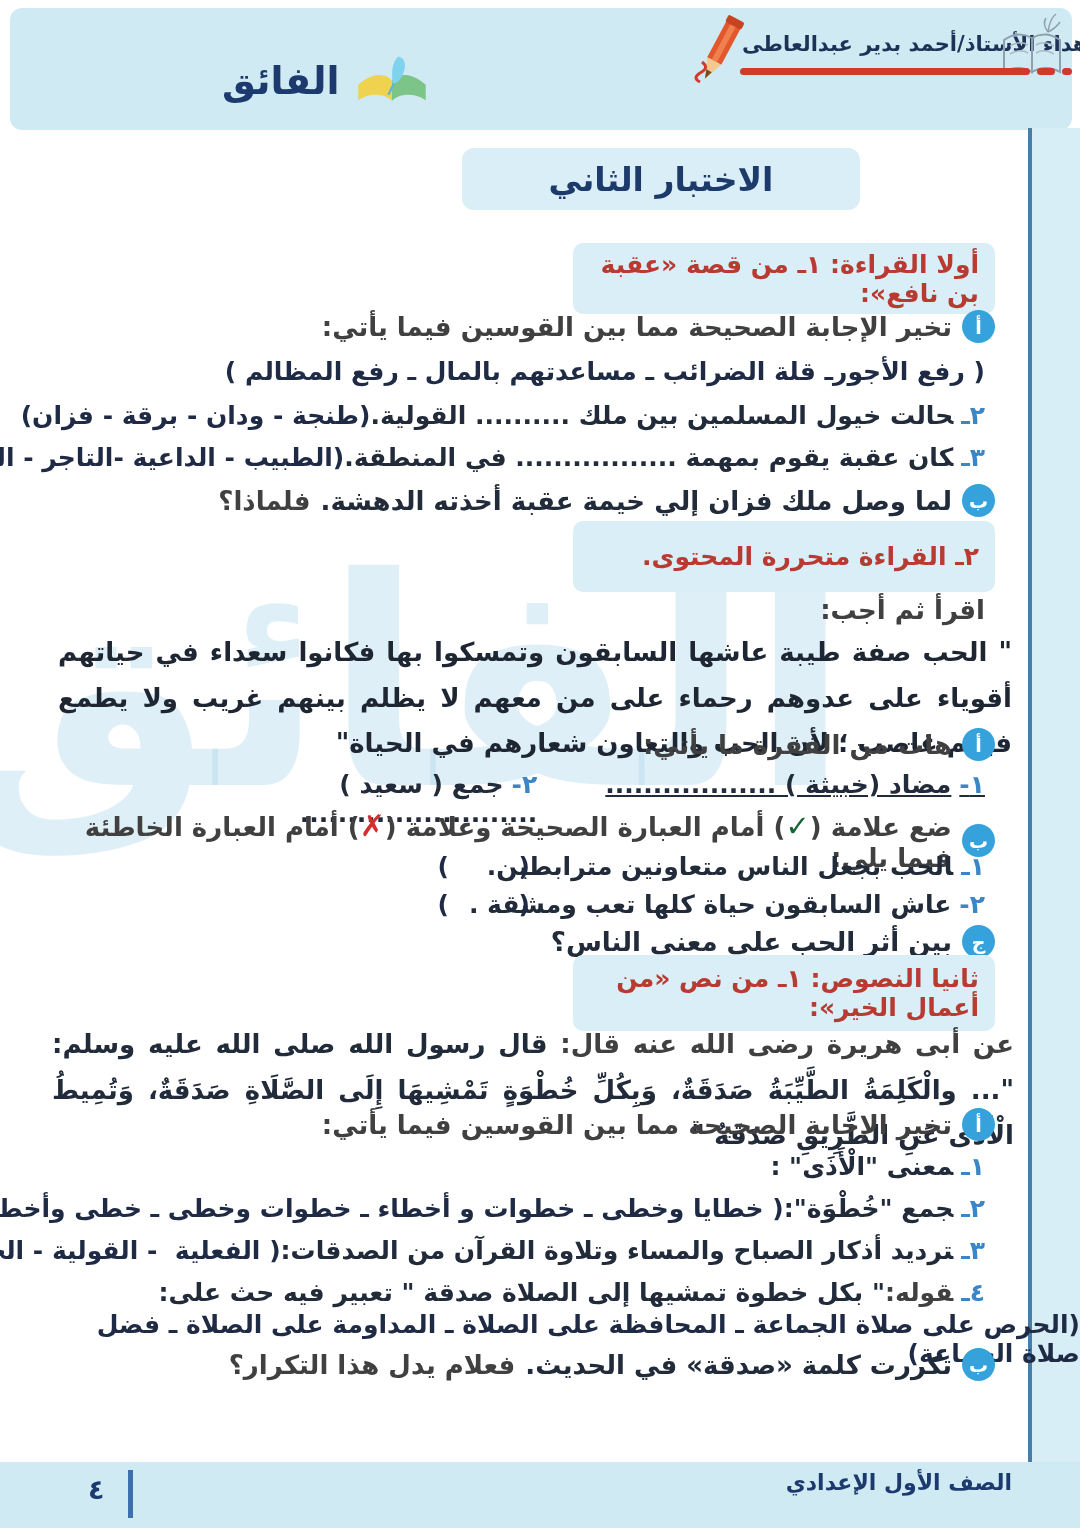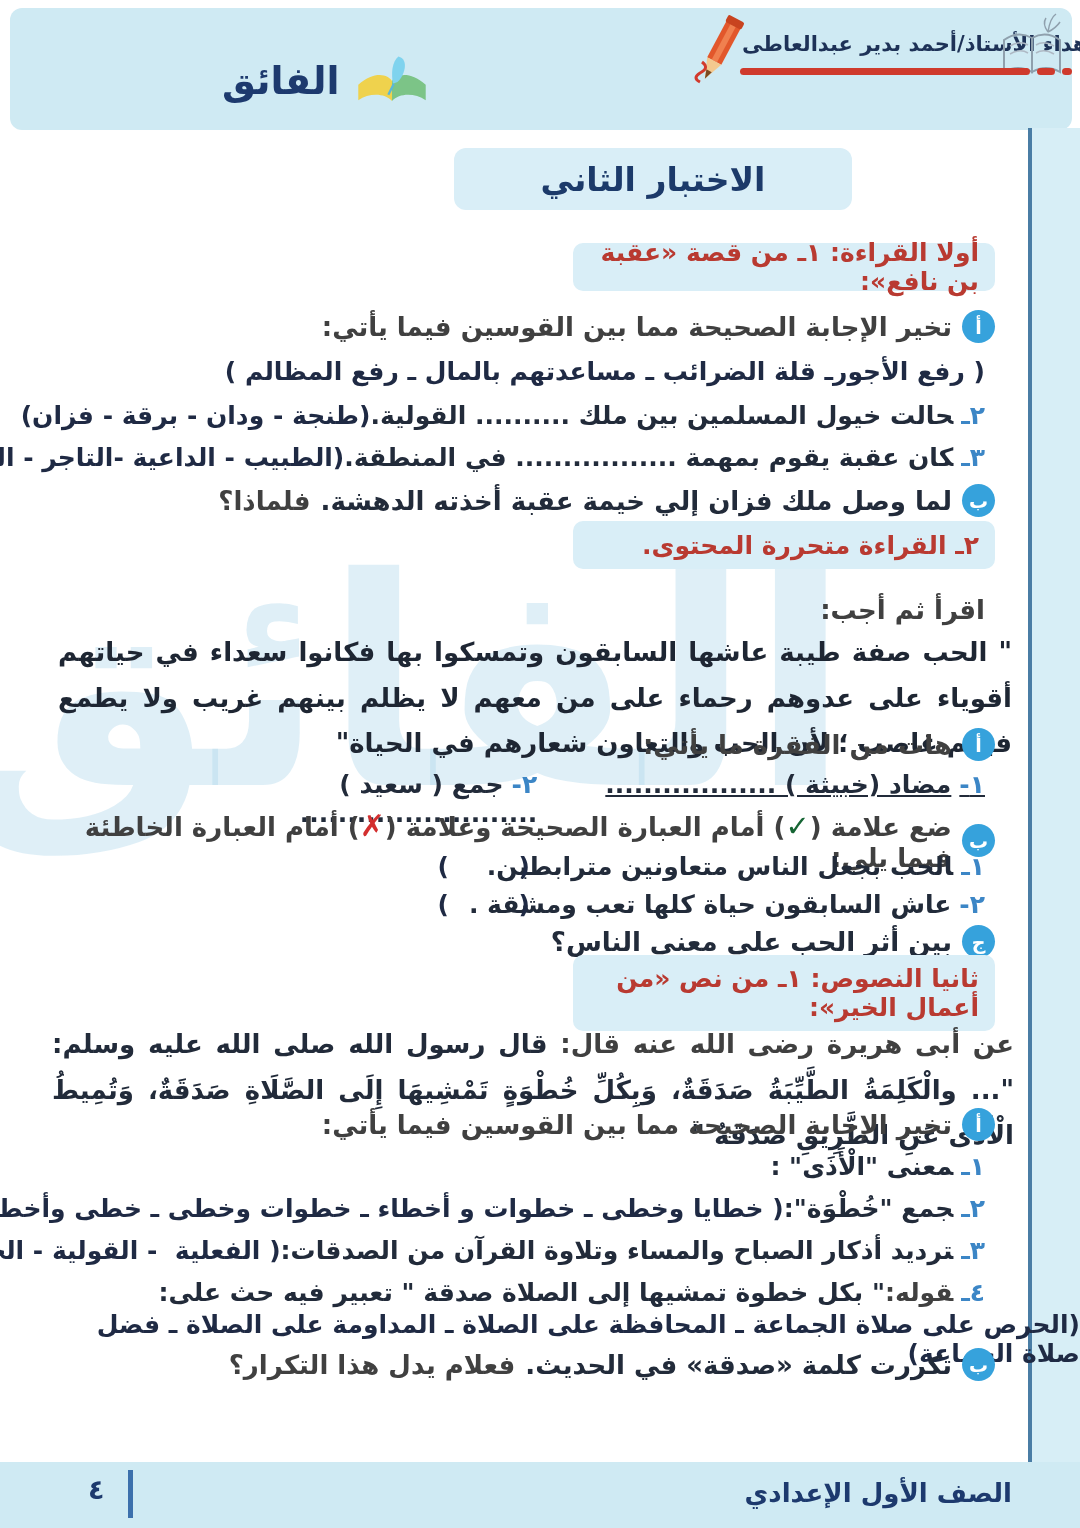--- a/index.html
+++ b/index.html
@@ -17,33 +17,33 @@
   .book-sketch{position:absolute;right:2px;top:0;}
   .dedication-underline{position:absolute;left:50px;top:58px;right:0;display:flex;direction:ltr;gap:7px;align-items:center;}
   .du-bar{flex:1;height:7px;background:#cf3a2c;border-radius:4px;}
   .du-dash1{width:18px;height:7px;background:#cf3a2c;border-radius:4px;}
   .du-dash2{width:10px;height:7px;background:#cf3a2c;border-radius:4px;}
 
   
   .side-strip{position:absolute;top:128px;right:0;width:48px;height:1334px;background:#d7eef6;
               border-left:4px solid #4a7da5;z-index:1;}
   .footer-band{position:absolute;top:1462px;left:0;right:0;height:66px;background:#cfeaf3;z-index:2;}
-  .footer-grade{position:absolute;right:68px;top:16px;font-size:26px;font-weight:700;color:#1d3a6e;}
+  .footer-grade{position:absolute;right:68px;top:8px;font-size:22px;font-weight:700;color:#1d3a6e;}
   .footer-bar{position:absolute;left:128px;top:8px;width:5px;height:48px;background:#3c70ac;}
   .footer-page{position:absolute;left:88px;top:12px;font-size:27px;font-weight:700;color:#1d3a6e;}
 
   
   .watermark{position:absolute;top:540px;right:230px;font-size:290px;line-height:1;font-weight:700;
              color:rgba(170,214,234,0.38);z-index:0;pointer-events:none;}
 
   
-  .title-box{position:absolute;top:148px;right:228px;width:398px;height:62px;background:#d9eef7;
+  .title-box{position:absolute;top:148px;right:220px;width:398px;height:62px;background:#d9eef7;
              border-radius:12px;display:flex;align-items:center;justify-content:center;z-index:2;
              font-size:33px;font-weight:700;color:#1c3a6a;}
-  .section-box{position:absolute;right:85px;width:422px;height:48px;background:#d9eef7;border-radius:10px;
+  .section-box{position:absolute;right:85px;width:422px;height:71px;background:#d9eef7;border-radius:10px;
                display:flex;align-items:center;padding-right:16px;box-sizing:border-box;z-index:2;
                font-size:25px;font-weight:700;color:#b93a31;}
   .badge-row{position:absolute;right:85px;left:55px;display:flex;align-items:center;gap:10px;z-index:2;
              font-size:26px;font-weight:700;color:#222b3a;}
   .badge{flex:0 0 auto;width:33px;height:33px;border-radius:50%;background:#36a2dc;color:#ffffff;
          display:flex;align-items:center;justify-content:center;font-size:19px;font-weight:700;}
   .row{position:absolute;right:95px;left:52px;display:flex;justify-content:space-between;
        align-items:baseline;z-index:2;font-size:25px;font-weight:700;color:#222b3a;white-space:nowrap;}
   .num{color:#3c86c6;margin-left:8px;}
   .teal{color:#404040;}

